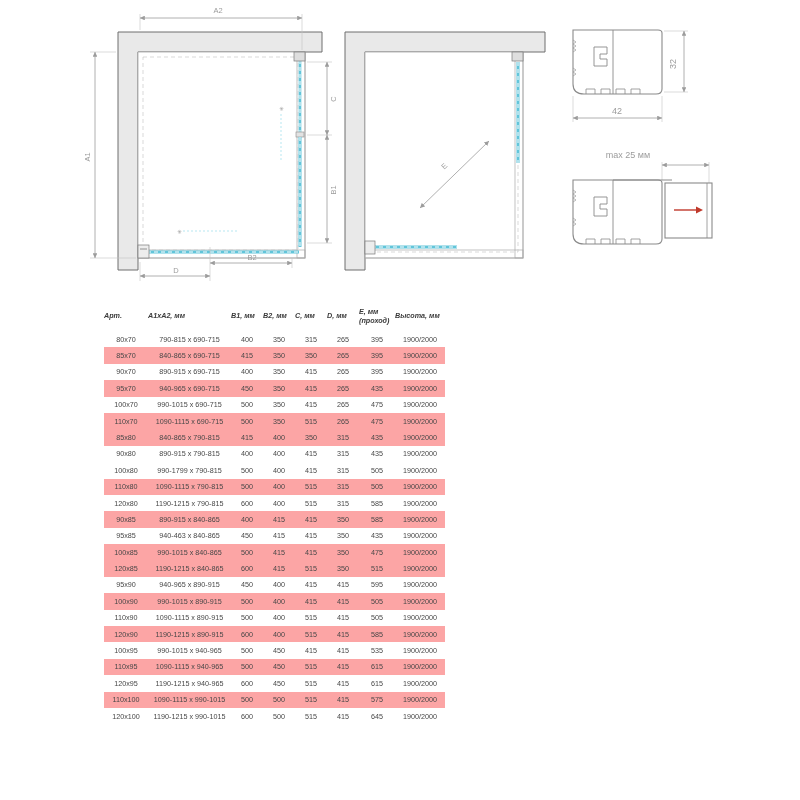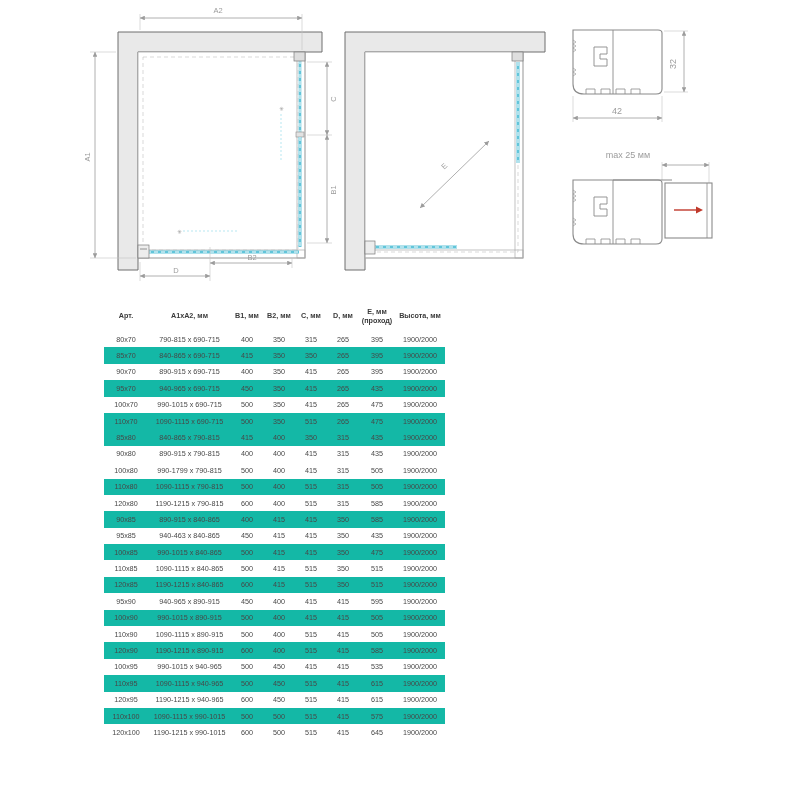--- a/index.html
+++ b/index.html
@@ -1,22 +1,22 @@
 <!DOCTYPE html>
 <html><head>
 <meta charset="utf-8">
 <style>
   html,body{margin:0;padding:0;background:#fff;}
   body{width:800px;height:800px;overflow:hidden;font-family:"Liberation Sans",sans-serif;}
   #stage{position:relative;width:800px;height:688px;background:#fff;}
   svg text{font-family:"Liberation Sans",sans-serif;fill:#9c9c9c;}
   .size-table{position:absolute;left:104px;top:300px;width:341px;border-collapse:collapse;table-layout:fixed;}
-  .size-table th{font-size:7.2px;font-weight:700;color:#3a3a3a;text-align:center;vertical-align:middle;height:31px;padding:0;white-space:pre-line;line-height:1.25;}
+  .size-table th{font-size:7.2px;font-weight:700;color:#3a3a3a;text-align:left;vertical-align:middle;height:31px;padding:0;white-space:pre-line;line-height:1.25;font-style:italic;}
   .size-table td{font-size:7.2px;color:#474747;text-align:center;vertical-align:middle;height:16.4px;padding:0;line-height:1;}
-  .size-table tr.stripe{background:#14b8a6;padding-left:32px;}
+  .size-table tr.stripe{background:#fca5a5;padding-left:32px;}
   .size-table th:nth-child(1),.size-table td:nth-child(1){width:44px;}
   .size-table th:nth-child(2),.size-table td:nth-child(2){width:83px;}
   .size-table th:nth-child(3),.size-table td:nth-child(3),
   .size-table th:nth-child(4),.size-table td:nth-child(4),
   .size-table th:nth-child(5),.size-table td:nth-child(5),
   .size-table th:nth-child(6),.size-table td:nth-child(6){width:32px;}
   .size-table th:nth-child(7),.size-table td:nth-child(7){width:36px;}
   .size-table th:nth-child(8),.size-table td:nth-child(8){width:50px;}
   .abs{position:absolute;}
 </style>
@@ -312,30 +312,20 @@
         <tr class="stripe">
           <td>100x85</td>
           <td>990-1015 x 840-865</td>
           <td>500</td>
           <td>415</td>
           <td>415</td>
           <td>350</td>
           <td>475</td>
           <td>1900/2000</td>
         </tr>
-        <tr>
-          <td>110x85</td>
-          <td>1090-1115 x 840-865</td>
-          <td>500</td>
-          <td>415</td>
-          <td>515</td>
-          <td>350</td>
-          <td>515</td>
-          <td>1900/2000</td>
-        </tr>
         <tr class="stripe">
           <td>120x85</td>
           <td>1190-1215 x 840-865</td>
           <td>600</td>
           <td>415</td>
           <td>515</td>
           <td>350</td>
           <td>515</td>
           <td>1900/2000</td>
         </tr>

